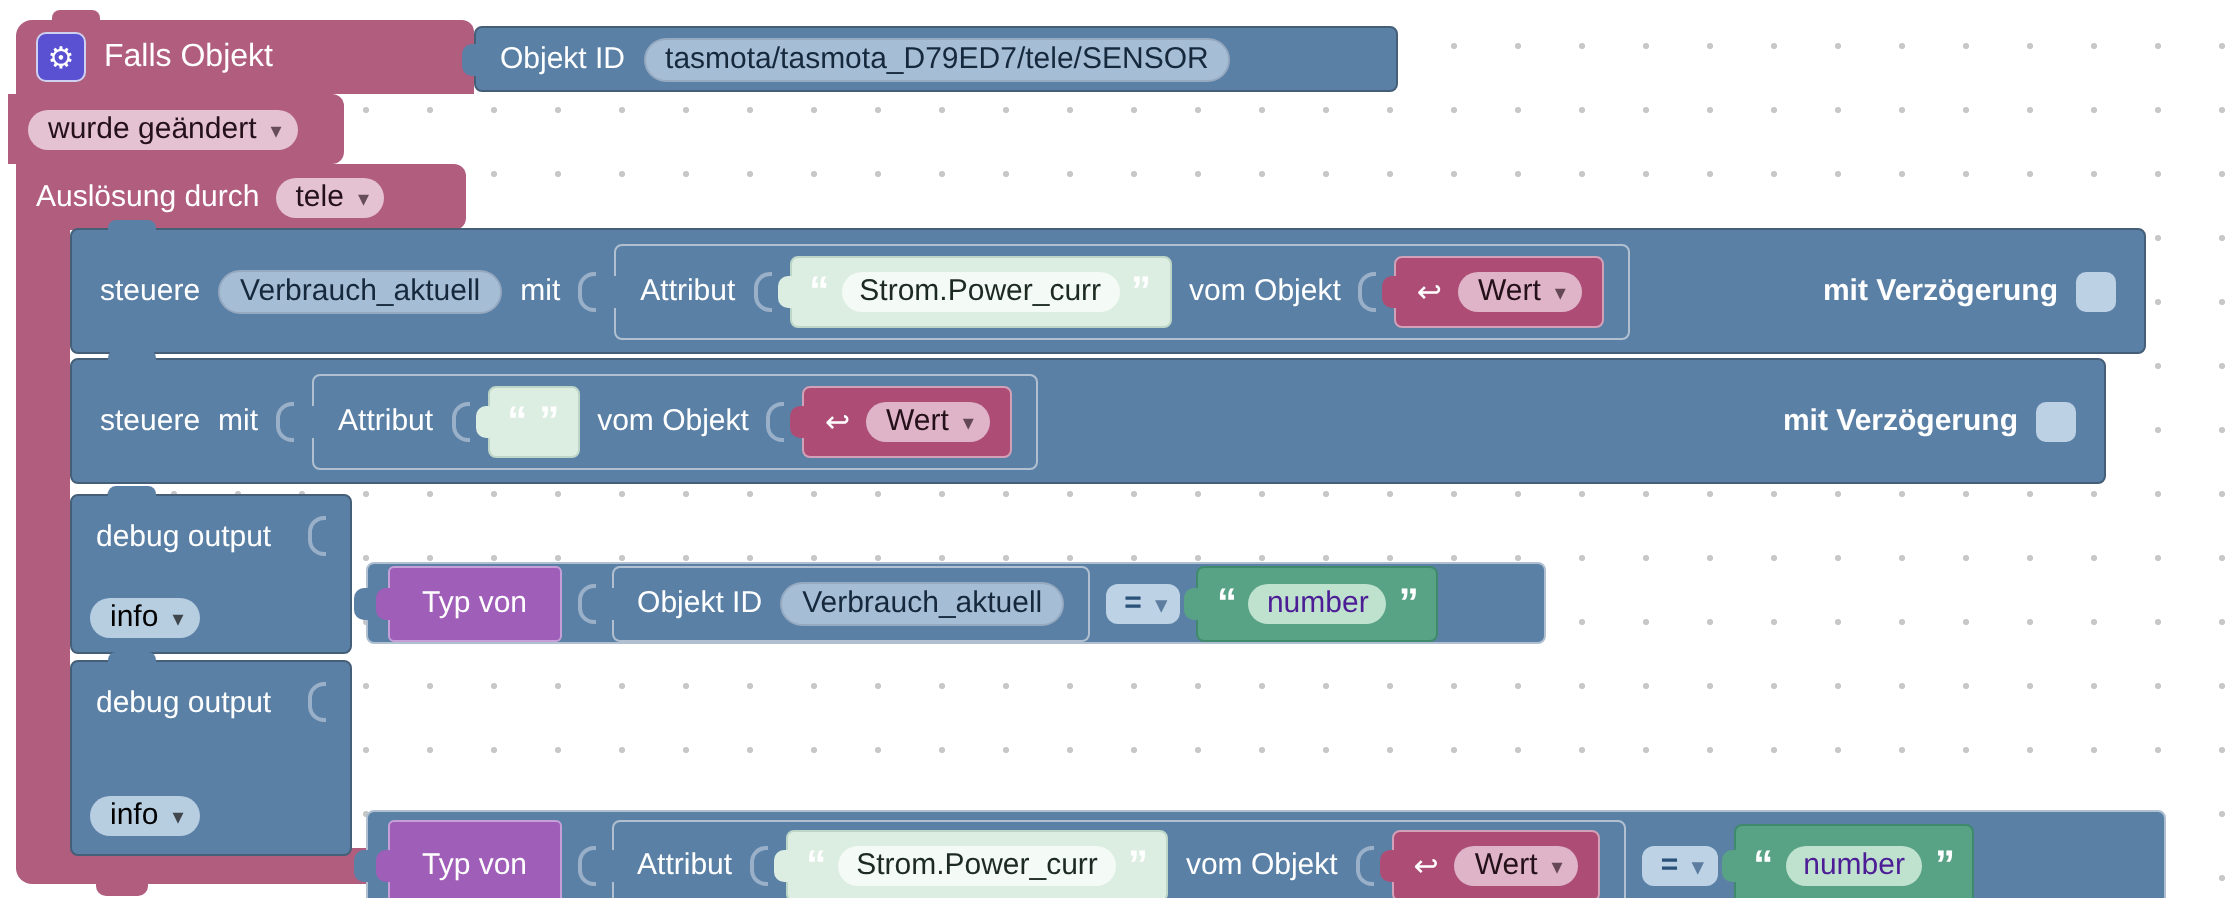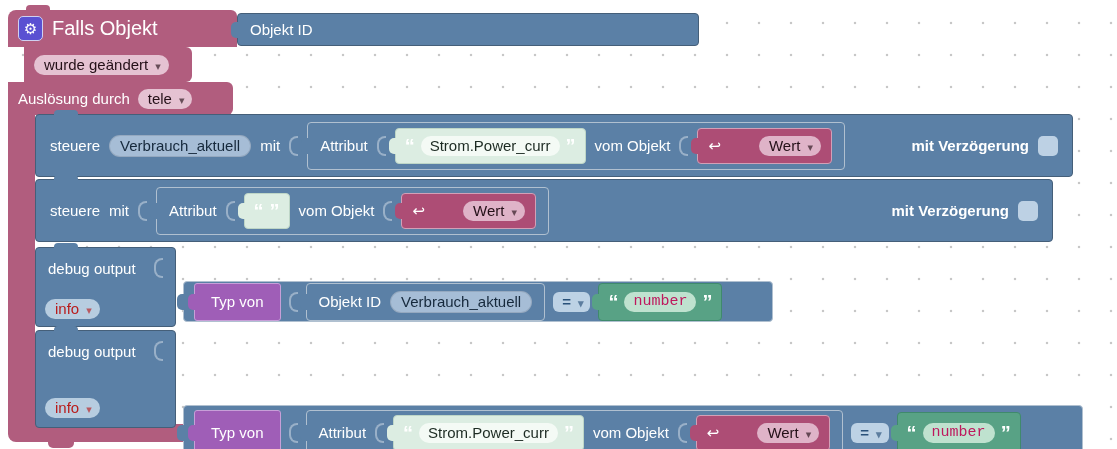--- a/index.html
+++ b/index.html
@@ -13,59 +13,59 @@
   .part{position:absolute;box-sizing:border-box;}
   .pink{background:#b15d7e;}
   .block{position:absolute;box-sizing:border-box;color:#fff;}
   .blue{background:#5b80a6;border:1px solid #455f79;border-radius:4px;}
   .row{display:flex;align-items:center;height:100%;padding:0 12px;gap:9px;white-space:nowrap;}
   .lbl{color:#fff;}
   .field{background:#a6bdd6;color:#16293c;border-radius:11px;padding:1px 10px 2px;white-space:nowrap;border:1px solid rgba(0,0,0,0.10);}
   .dd{display:inline-flex;align-items:center;gap:7px;border-radius:11px;padding:1px 8px 2px 10px;cursor:pointer;white-space:nowrap;}
   .tri::after{content:"▾";font-size:11px;opacity:.65;}
   .pinkdd{background:#e5c2d2;color:#241018;}
-  .bluedd{background:#b7cde0;color:#b91c1c;}
+  .bluedd{background:#b7cde0;color:#000000;}
   .opdd{background:#bdd2e5;color:#29517a;border-radius:6px;padding:1px 7px 2px 9px;font-weight:bold;}
   .socket{display:inline-block;width:7px;height:16px;border:2px solid rgba(255,255,255,0.38);border-right:none;border-radius:8px 0 0 8px;flex:none;}
   .has-tab{position:relative;}
   .has-tab::before{content:"";position:absolute;left:-7px;top:50%;transform:translateY(-50%);
     width:8px;height:16px;background:inherit;border-radius:5px 0 0 5px;}
   .bump::after{content:"";position:absolute;top:-5px;left:18px;width:24px;height:6px;
     background:inherit;border-radius:4px 4px 0 0;}
   .inner-blue{display:inline-flex;align-items:center;gap:9px;padding:0 12px;height:46px;
     background:#5b80a6;border:1px solid #b0c0d0;border-radius:4px;position:relative;flex:none;}
   .strblock{display:inline-flex;align-items:center;gap:6px;height:34px;padding:0 9px;border-radius:4px;flex:none;}
   .shadowstr{background:#dcede2;border:1px solid #bed6c7;}
   .greenstr{background:#58a285;border:1px solid #3f8a6c;}
   .q{color:#fff;font-size:20px;font-weight:bold;line-height:1;}
   .shadowfield{background:#f4faf5;color:#1c2a22;border-radius:10px;padding:1px 9px 2px;}
-  .greenfield{background:#bfe2cf;color:#be185d;border-radius:10px;padding:1px 9px 2px;font-family:Liberation Mono, monospace;}
+  .greenfield{background:#bfe2cf;color:#4c1d95;border-radius:10px;padding:1px 9px 2px;}
   .wert{display:inline-flex;align-items:center;gap:8px;height:34px;padding:0 10px;border-radius:4px;
     background:#ad4d75;border:1px solid #d2a0b7;flex:none;}
-  .wertfield{background:#dfb3c8;color:#241018;margin-left:30px;}
+  .wertfield{background:#dfb3c8;color:#241018;}
   .purple{display:inline-flex;align-items:center;justify-content:center;height:36px;padding:0 16px;
     border-radius:3px;background:#9f5eb7;border:1px solid #c79fd8;flex:none;}
   .checkbox{display:inline-block;width:20px;height:20px;background:#bdd1e4;border-radius:5px;flex:none;cursor:pointer;}
   .gear{display:inline-flex;align-items:center;justify-content:center;width:23px;height:23px;
     background:#5a50d2;border:1px solid #cfd0f0;border-radius:5px;color:#fff;font-size:15px;cursor:pointer;flex:none;}
   .push{margin-left:auto;font-weight:bold;}
-  .title{font-size:20px;}
+  .title{font-size:16px;}
 </style>
 </head>
 <body>
 
 <div id="workspace">
 
   <div class="part pink bump" style="left:8px;top:10px;width:229px;height:37px;border-radius:8px 6px 0 0;background:#b15d7e;">
     <div class="row" style="padding:0 10px;">
       <span class="gear">⚙</span>
       <span class="lbl title">Falls Objekt</span>
     </div>
   </div>
-  <div class="part pink" style="left:24px;top:47px;width:168px;height:35px;border-radius:0 6px 6px 0;">
+  <div class="part pink" style="left:4px;top:47px;width:168px;height:35px;border-radius:0 6px 6px 0;">
     <div class="row" style="padding:0 10px;">
       <span class="dd pinkdd">
         <span>wurde geändert</span>
         <span class="tri"></span>
       </span>
     </div>
   </div>
   <div class="part pink" style="left:8px;top:82px;width:225px;height:33px;border-radius:0 6px 6px 0;">
     <div class="row" style="padding:0 10px;gap:8px;">
       <span class="lbl">Auslösung durch</span>
@@ -75,20 +75,21 @@
       </span>
     </div>
   </div>
   <div class="part pink" style="left:8px;top:115px;width:27px;height:309px;"></div>
   <div class="part pink" style="left:8px;top:424px;width:238px;height:18px;border-radius:0 6px 6px 8px;"></div>
   <div class="part pink" style="left:48px;top:442px;width:26px;height:6px;border-radius:0 0 5px 5px;"></div>
 
   <div class="block blue has-tab" style="left:237px;top:13px;width:462px;height:33px;">
     <div class="row" style="padding:0 12px;">
       <span class="lbl">Objekt ID</span>
+      <span class="field">tasmota/tasmota_D79ED7/tele/SENSOR</span>
     </div>
   </div>
 
   <div class="block blue bump" style="left:35px;top:114px;width:1038px;height:63px;">
     <div class="row" style="padding:0 14px;">
       <span class="lbl">steuere</span>
       <span class="field">Verbrauch_aktuell</span>
       <span class="lbl">mit</span>
       <span class="socket"></span>
       <div class="inner-blue has-tab">

